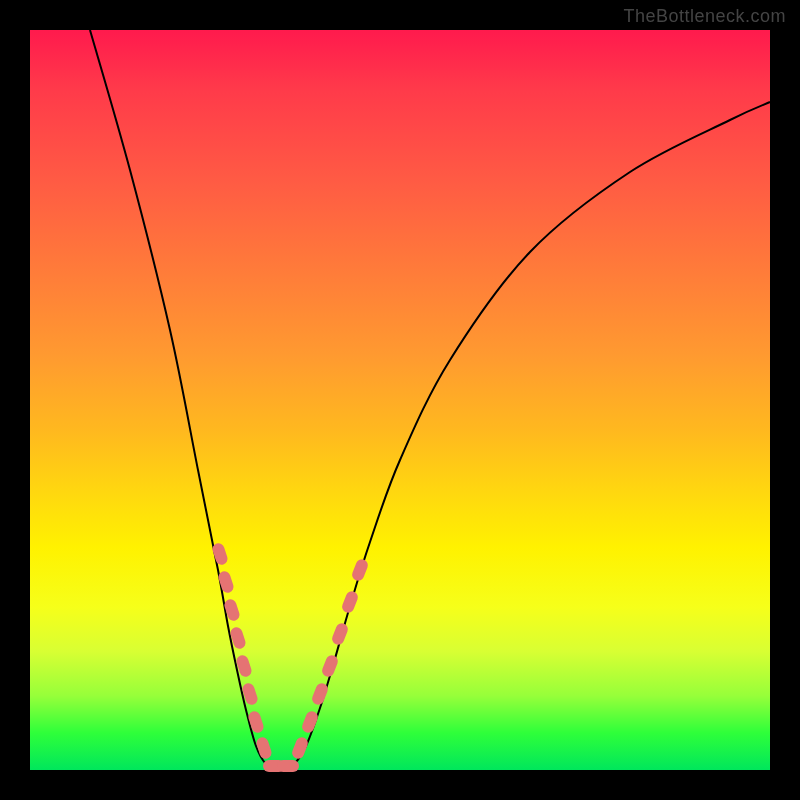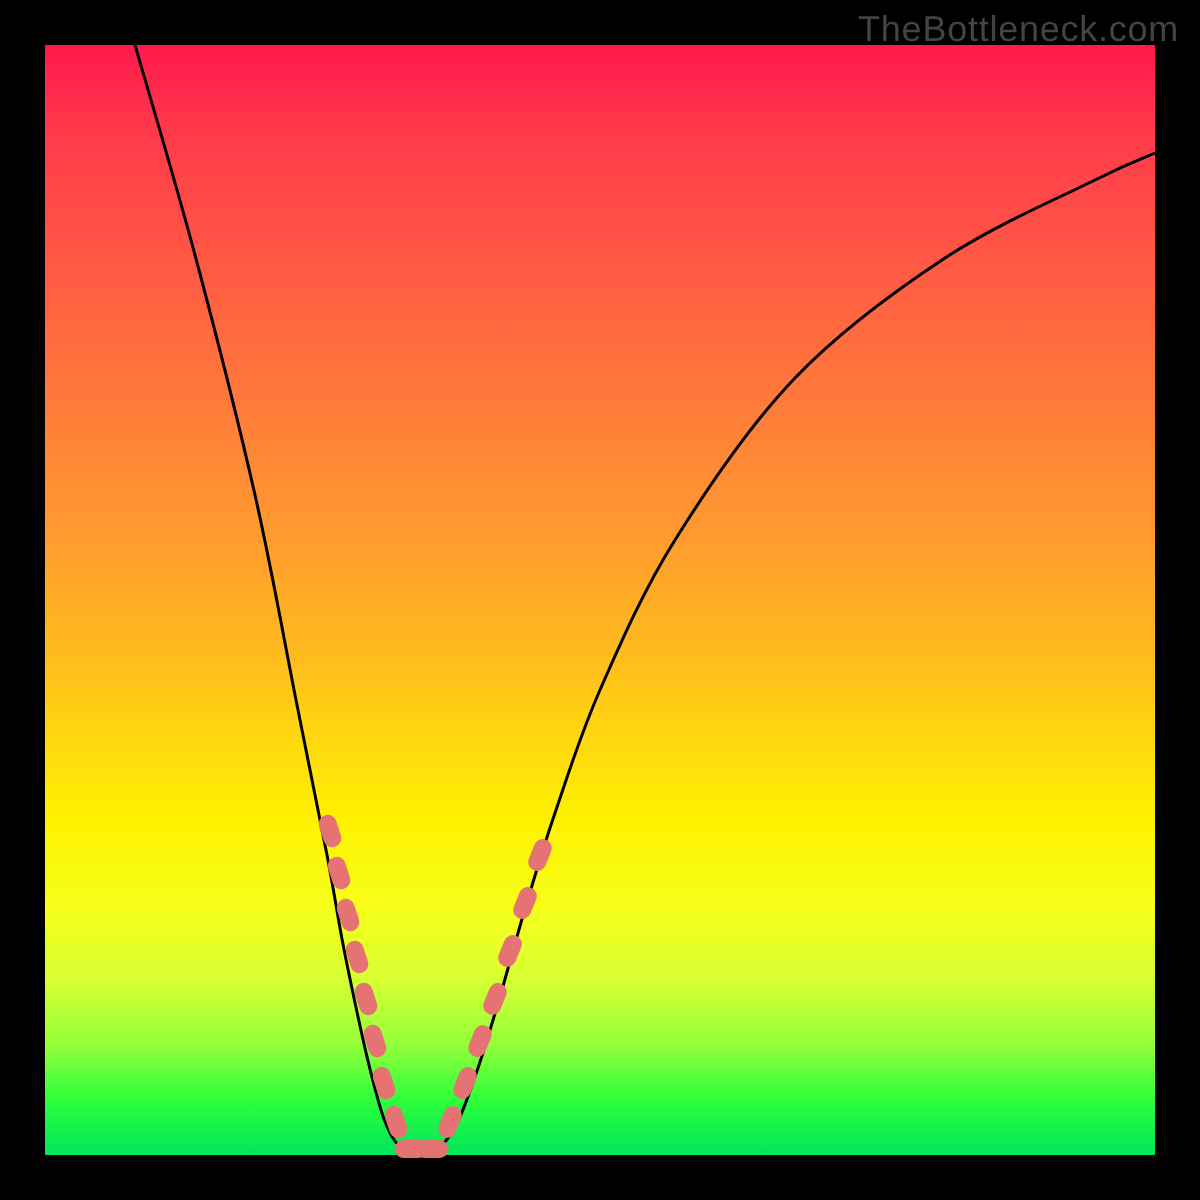--- a/index.html
+++ b/index.html
@@ -39,21 +39,21 @@
       #96ff3a 90%,
       #2eff3a 95%,
       #00e65c 100%
     );
   }
   .watermark {
     position: absolute;
     top: 6px;
     right: 14px;
     color: #444;
-    font-size: 24px;
+    font-size: 18px;
     font-weight: 400;
     letter-spacing: 0.5px;
     user-select: none;
   }
   svg.curve {
     position: absolute;
     left: 0;
     top: 0;
     width: 740px;
     height: 740px;

